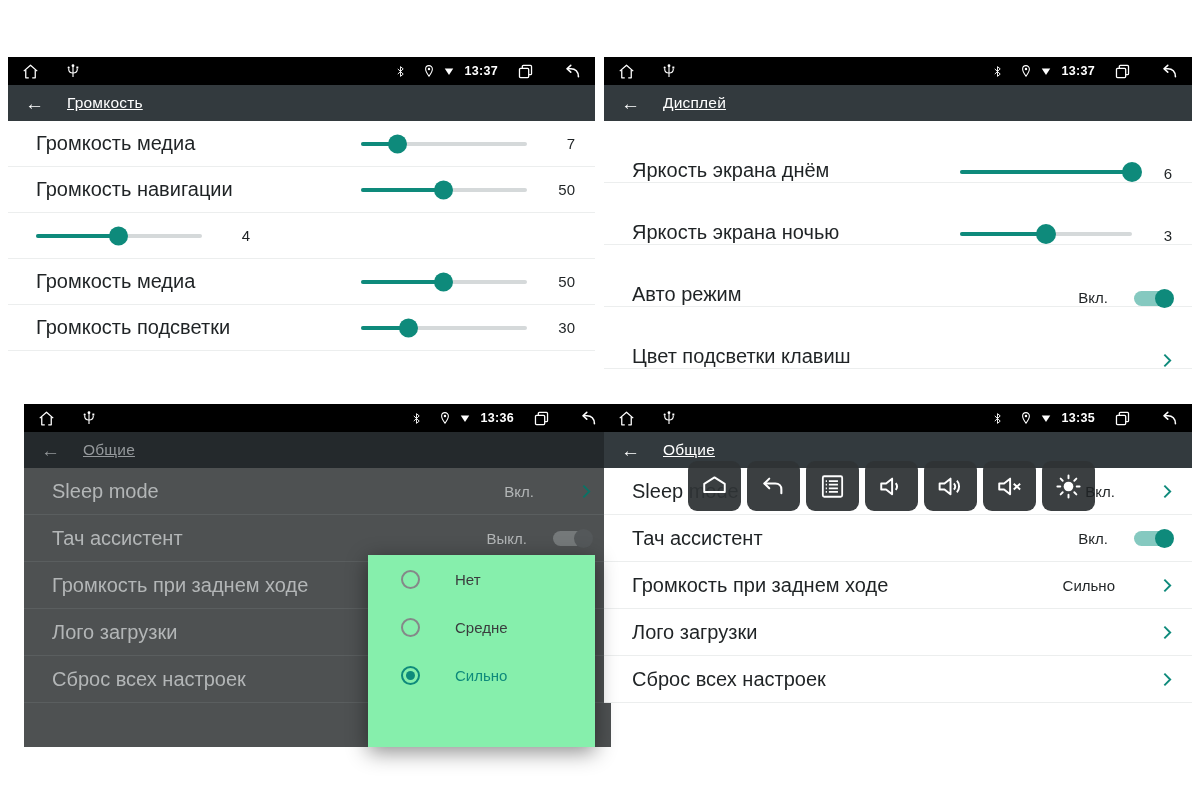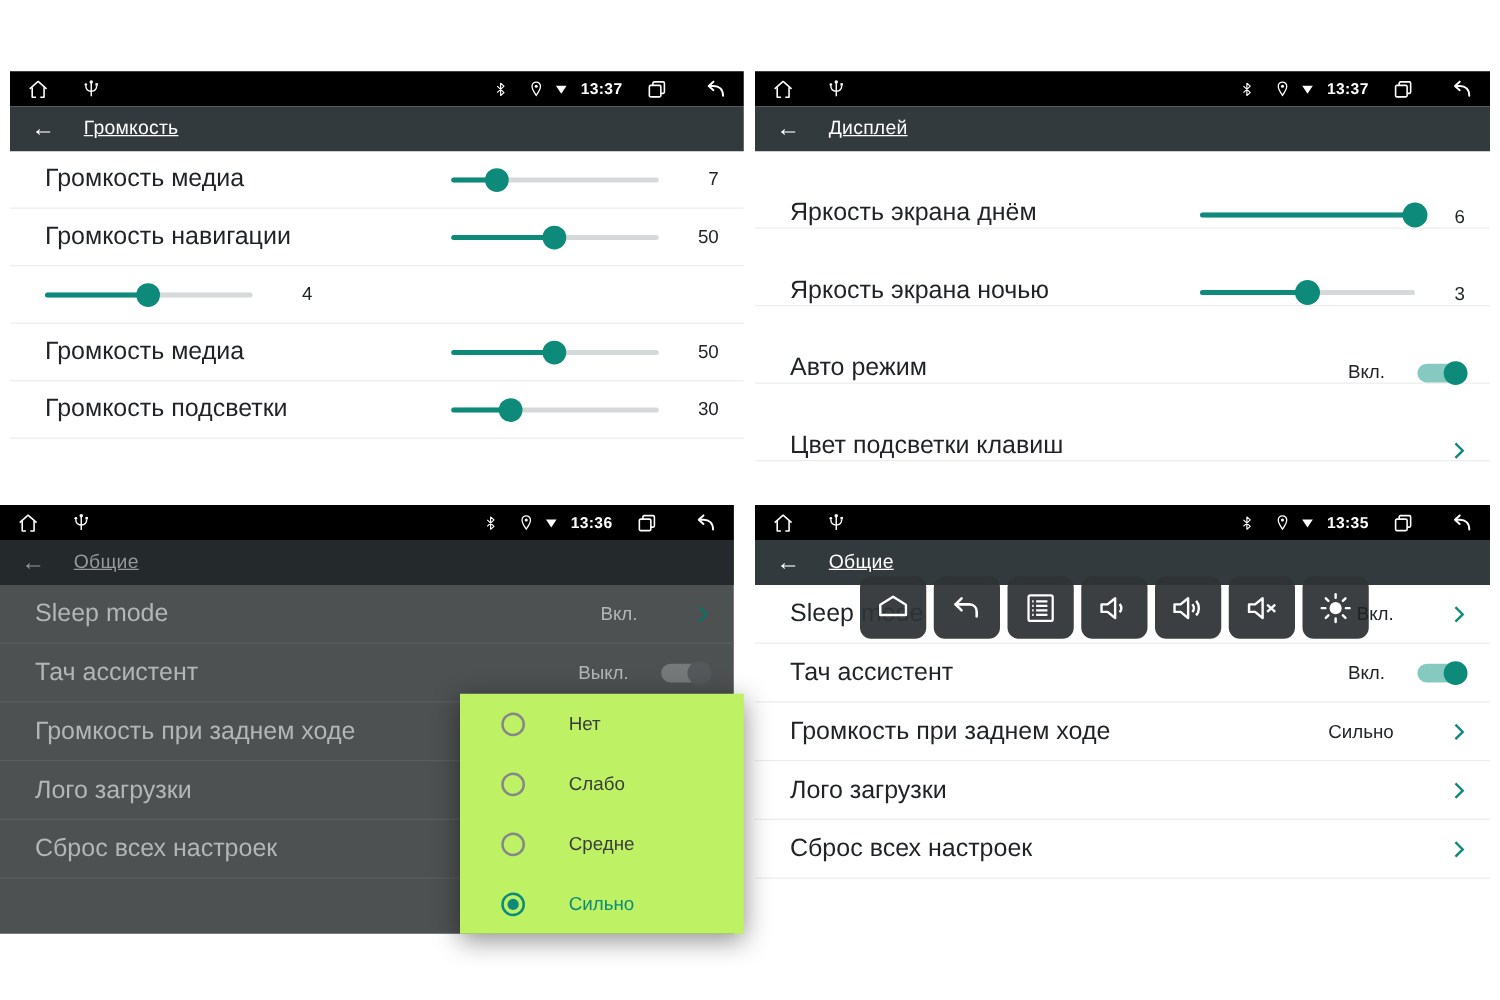--- a/index.html
+++ b/index.html
@@ -51,33 +51,33 @@
   #panel-volume .row { height:46px; }
 
   
   #panel-display { left:604px; top:57px; width:588px; }
   #panel-display .row { height:62px;align-items:flex-end; }
   #panel-display .slider { width:172px; margin-right:16px; }
   #panel-display .s-thumb { width:20px; height:20px; right:-10px; }
   #panel-display .s-val { width:24px; }
 
   
-  #panel-general-dim { left:0; top:404px; width:587px; height:343px; background:#4E5152; }
+  #panel-general-dim { left:24px; top:404px; width:587px; height:343px; background:#4E5152; }
   #panel-general-dim .header { background:#24292C; color:#94989B; }
   #panel-general-dim .row { height:47px; border-bottom:1px solid #5A5E5F; }
   #panel-general-dim .row .label, #panel-general-dim .value { color:#B3B6B7; }
   #panel-general-dim .chev { color:#0B7265; }
 
   
   #panel-general { left:604px; top:404px; width:588px; }
   #panel-general .row { height:47px; }
   .z-top { position:relative; z-index:7; }
 
   
-  #dialog { position:absolute; left:368px; top:555px; width:227px; height:192px; background:#bef264; z-index:5; box-shadow:0 5px 20px rgba(0,0,0,.45);text-align:right; }
+  #dialog { position:absolute; left:368px; top:555px; width:227px; height:192px; background:#86efac; z-index:5; box-shadow:0 5px 20px rgba(0,0,0,.45);text-align:right; }
   .opt { height:48px; display:flex; align-items:center; padding-left:33px; }
   .radio { width:19px; height:19px; border:2px solid #858889; border-radius:50%; flex:none; }
   .opt .lbl { margin-left:35px; font-size:15px; color:#3A3D3E; }
   .opt.sel .radio { border-color:#0E8A7B; position:relative; }
   .opt.sel .radio::after { content:""; position:absolute; inset:3px; border-radius:50%; background:#0E8A7B; }
   .opt.sel .lbl { color:#0E8A7B; }
 
   
   #toolbar { position:absolute; left:688px; top:461px; display:flex; gap:6px; z-index:6; }
   .tb-btn { width:53px; height:50px; border-radius:9px; background:rgba(47,51,53,.94); display:flex; align-items:center; justify-content:center; color:#fff; }
@@ -395,24 +395,20 @@
     </div>
   </div>
 
   <div id="dialog">
     <div class="opt">
       <span class="radio"></span>
       <span class="lbl">Нет</span>
     </div>
     <div class="opt">
       <span class="radio"></span>
-      <span class="lbl">Слабо</span>
-    </div>
-    <div class="opt">
-      <span class="radio"></span>
       <span class="lbl">Средне</span>
     </div>
     <div class="opt sel">
       <span class="radio"></span>
       <span class="lbl">Сильно</span>
     </div>
   </div>
 
   <div class="panel" id="panel-general">
     <div class="statusbar">

